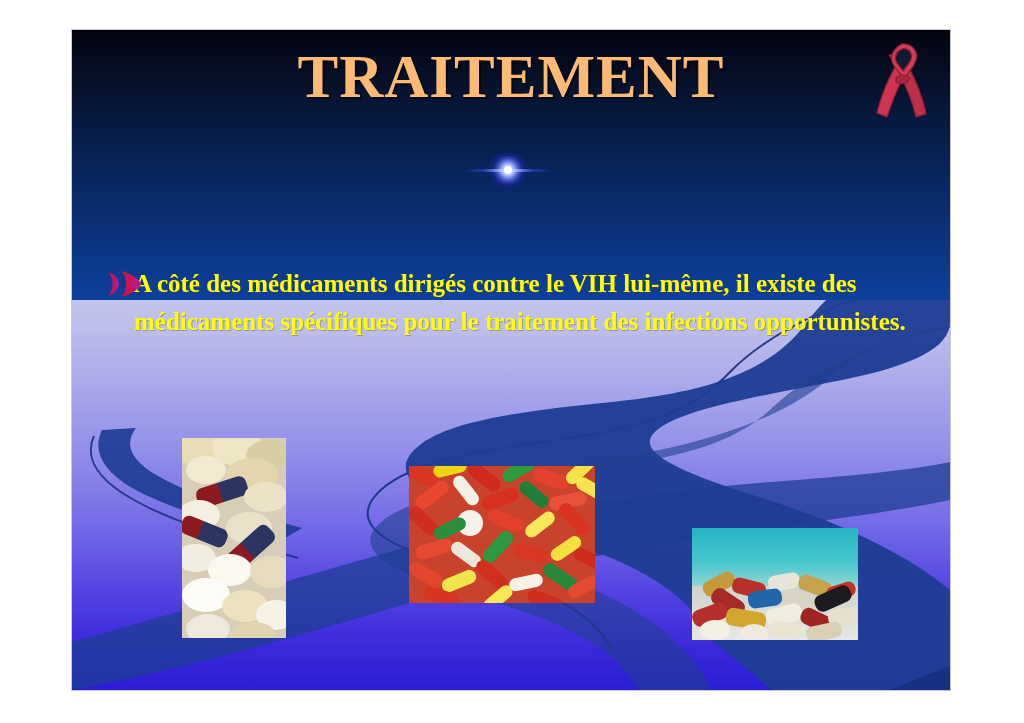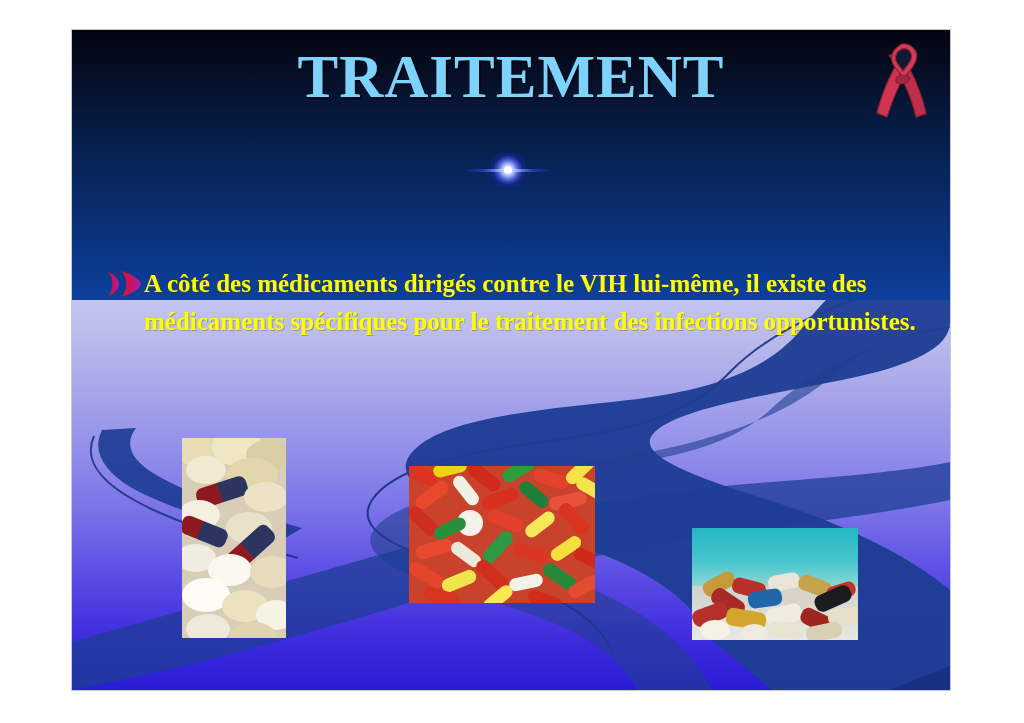--- a/index.html
+++ b/index.html
@@ -75,21 +75,21 @@
   }
   .swoosh-layer svg { display: block; width: 100%; height: 100%; }
 
   
   #title {
     position: absolute;
     left: 0;
     top: 12px;
     width: 100%;
     text-align: center;
-    color: #7dd3fc;
+    color: #fdba74;
     font-family: "Liberation Serif", "DejaVu Serif", serif;
     font-weight: bold;
     font-size: 61px;
     letter-spacing: 1px;
     text-shadow: 2px 2px 1px rgba(0,0,0,0.55);
     white-space: nowrap;
   }
 
   
   #sparkle {
@@ -150,21 +150,21 @@
   }
   #bullet-row { position: relative; }
   #bullet-icon {
     position: absolute;
     left: 0;
     top: 5px;
     width: 38px;
     height: 28px;
   }
   #body-text {
-    margin-left: 38px;
+    margin-left: 28px;
     color: #ffff00;
     font-family: "Liberation Serif", "DejaVu Serif", serif;
     font-weight: bold;
     font-size: 25px;
     line-height: 38px;
     text-shadow: 1px 1px 0 rgba(90,70,0,0.35);
   }
 
   
   .photo {

